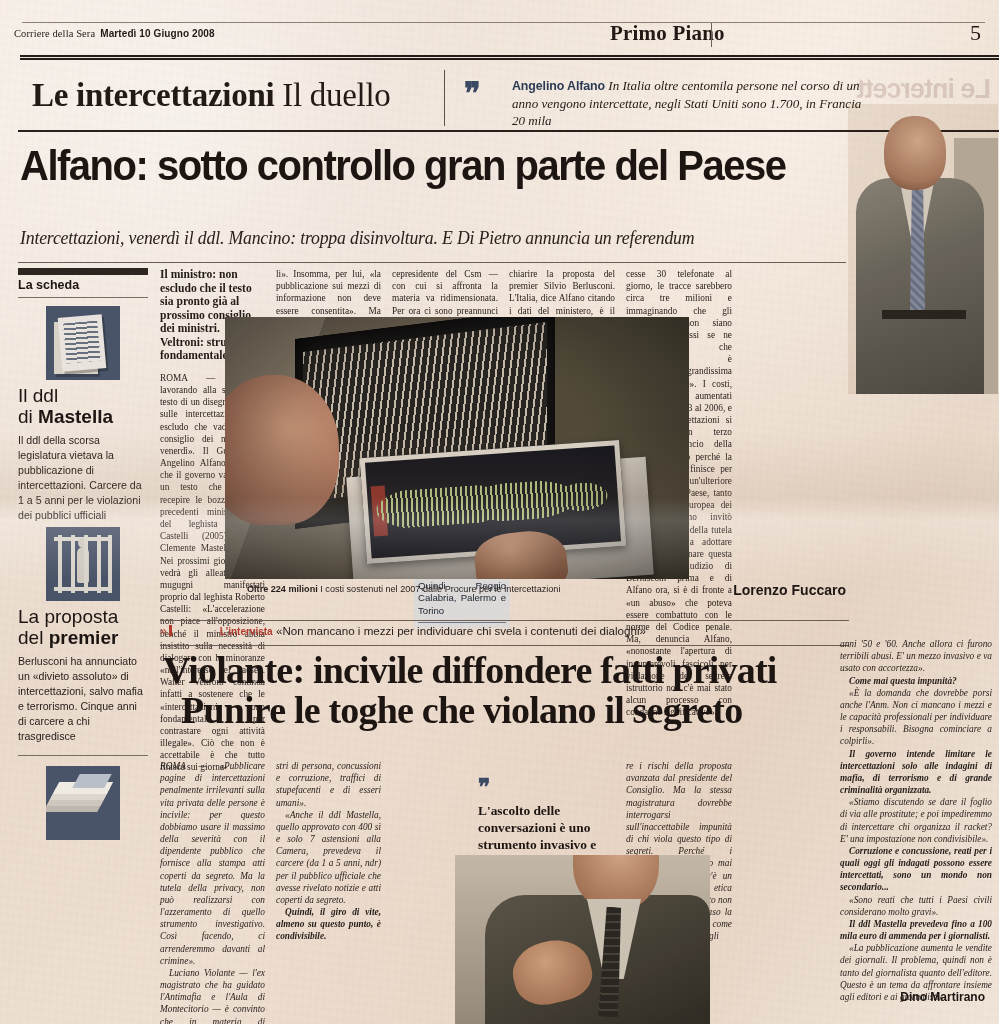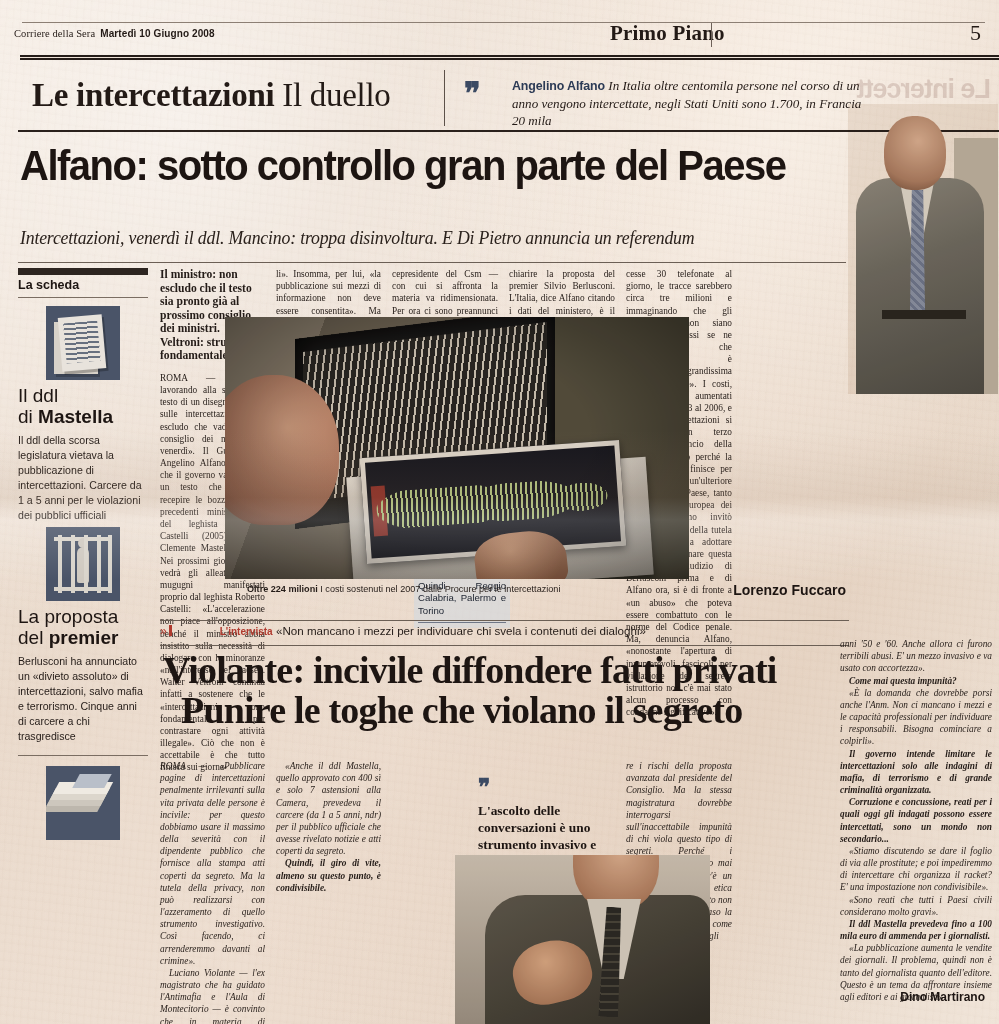--- a/index.html
+++ b/index.html
@@ -391,41 +391,42 @@
     <div class="l2">Punire le toghe che violano il segreto</div>
   </div>
 
   <div class="art-bot">
     <div class="bcol b1">
       <p class="first">ROMA — «Pubblicare pagine di intercettazioni penalmente irrilevanti sulla vita privata delle persone è incivile: per questo dobbiamo usare il massimo della severità con il dipendente pubblico che fornisce alla stampa atti coperti da segreto. Ma la tutela della privacy, non può realizzarsi con l'azzeramento di quello strumento investigativo. Così facendo, ci arrenderemmo davanti al crimine».</p>
       <p>Luciano Violante — l'ex magistrato che ha guidato l'Antimafia e l'Aula di Montecitorio — è convinto che in materia di intercettazioni ci siano due diritti in conflitto: «Il diritto all'opacità della vita privata, fondamento delle democrazie moderne, e il diritto alla libertà del crimine. Dobbiamo trovare un equilibrio. Il suo tutelare la riservatezza dei cittadini senza disarmare lo Stato nei confronti di delitti come la pedofilia, le estorsioni, i seque-</p>
     </div>
 
     <div class="bcol b2">
+      <p class="first">stri di persona, concussioni e corruzione, traffici di stupefacenti e di esseri umani».</p>
       <p>«Anche il ddl Mastella, quello approvato con 400 sì e solo 7 astensioni alla Camera, prevedeva il carcere (da 1 a 5 anni, ndr) per il pubblico ufficiale che avesse rivelato notizie e atti coperti da segreto.</p>
       <p><b>Quindi, il giro di vite, almeno su questo punto, è condivisibile.</b></p>
 
     </div>
 
     <div class="pull">
       <div class="pq">❞</div>
       <div class="pt">L'ascolto delle conversazioni è uno strumento invasivo e va usato con accortezza</div>
     </div>
 
     <div class="bcol b3">
       <p class="first">re i rischi della proposta avanzata dal presidente del Consiglio. Ma la stessa magistratura dovrebbe interrogarsi sull'inaccettabile impunità di chi viola questo tipo di segreti. Perché i responsabili non sono mai individuati? E poi c'è un problema di etica professionale. Il segreto non può essere in ogni caso la regina delle prove, come pure la confessione negli</p>
     </div>
 
     <div class="bcol bR">
       <p class="first">anni '50 e '60. Anche allora ci furono terribili abusi. E' un mezzo invasivo e va usato con accortezza».</p>
       <p><b>Come mai questa impunità?</b></p>
       <p>«È la domanda che dovrebbe porsi anche l'Anm. Non ci mancano i mezzi e le capacità professionali per individuare i responsabili. Bisogna cominciare a colpirli».</p>
       <p><b>Il governo intende limitare le intercettazioni solo alle indagini di mafia, di terrorismo e di grande criminalità organizzata.</b></p>
+      <p>«Stiamo discutendo se dare il foglio di via alle prostitute; e poi impediremmo di intercettare chi organizza il racket? E' una impostazione non condivisibile».</p>
       <p><b>Corruzione e concussione, reati per i quali oggi gli indagati possono essere intercettati, sono un mondo non secondario...</b></p>
-      <p>«Stiamo discutendo se dare il foglio di via alle prostitute; e poi impediremmo di intercettare chi organizza il racket? E' una impostazione non condivisibile».</p>
       <p>«Sono reati che tutti i Paesi civili considerano molto gravi».</p>
       <p><b>Il ddl Mastella prevedeva fino a 100 mila euro di ammenda per i giornalisti.</b></p>
       <p>«La pubblicazione aumenta le vendite dei giornali. Il problema, quindi non è tanto del giornalista quanto dell'editore. Questo è un tema da affrontare insieme agli editori e ai giornalisti»</p>
     </div>
   </div>
 
   <div class="photo2">
     <div class="v-suit"></div>
     <div class="v-head"></div>
     <div class="v-shirt"></div>

